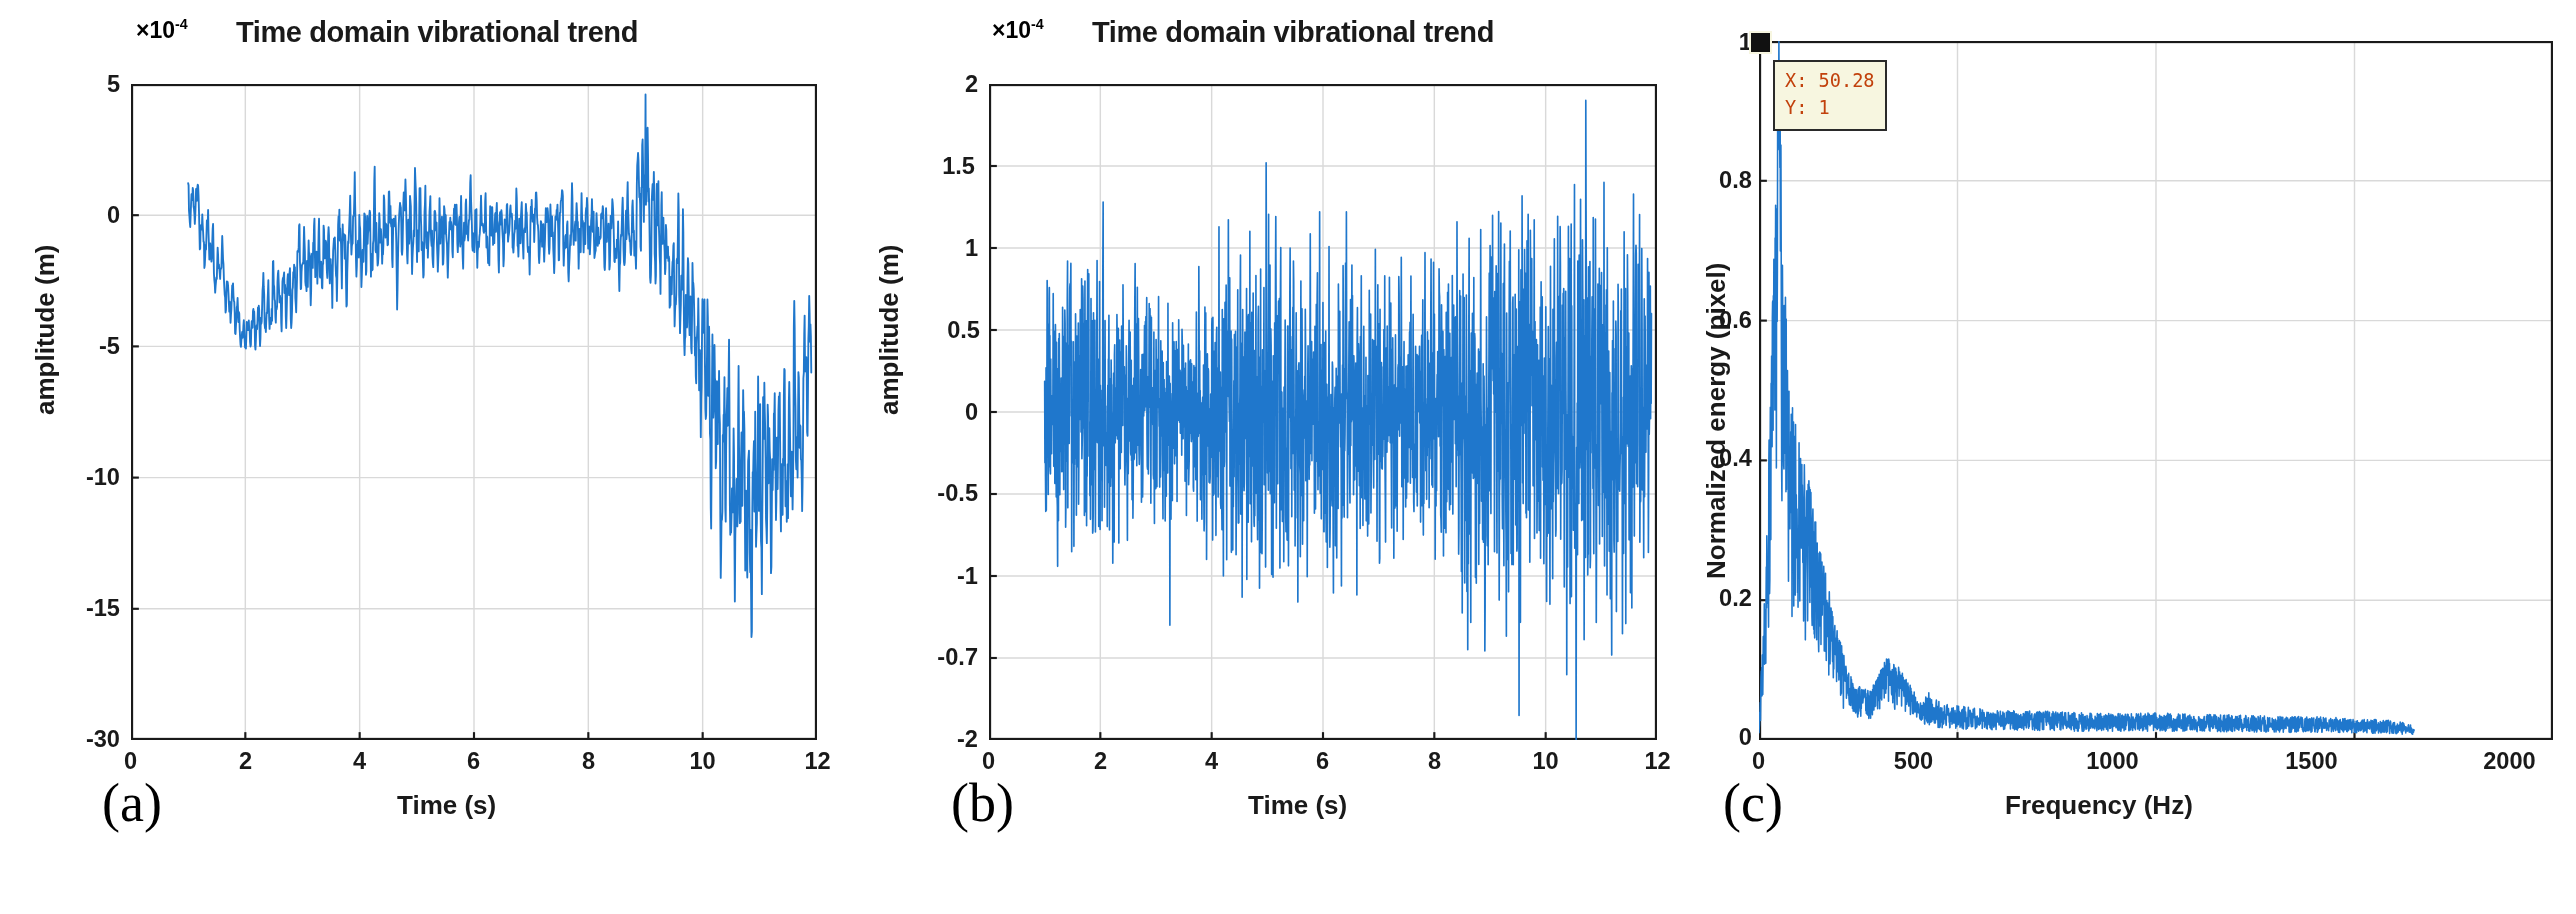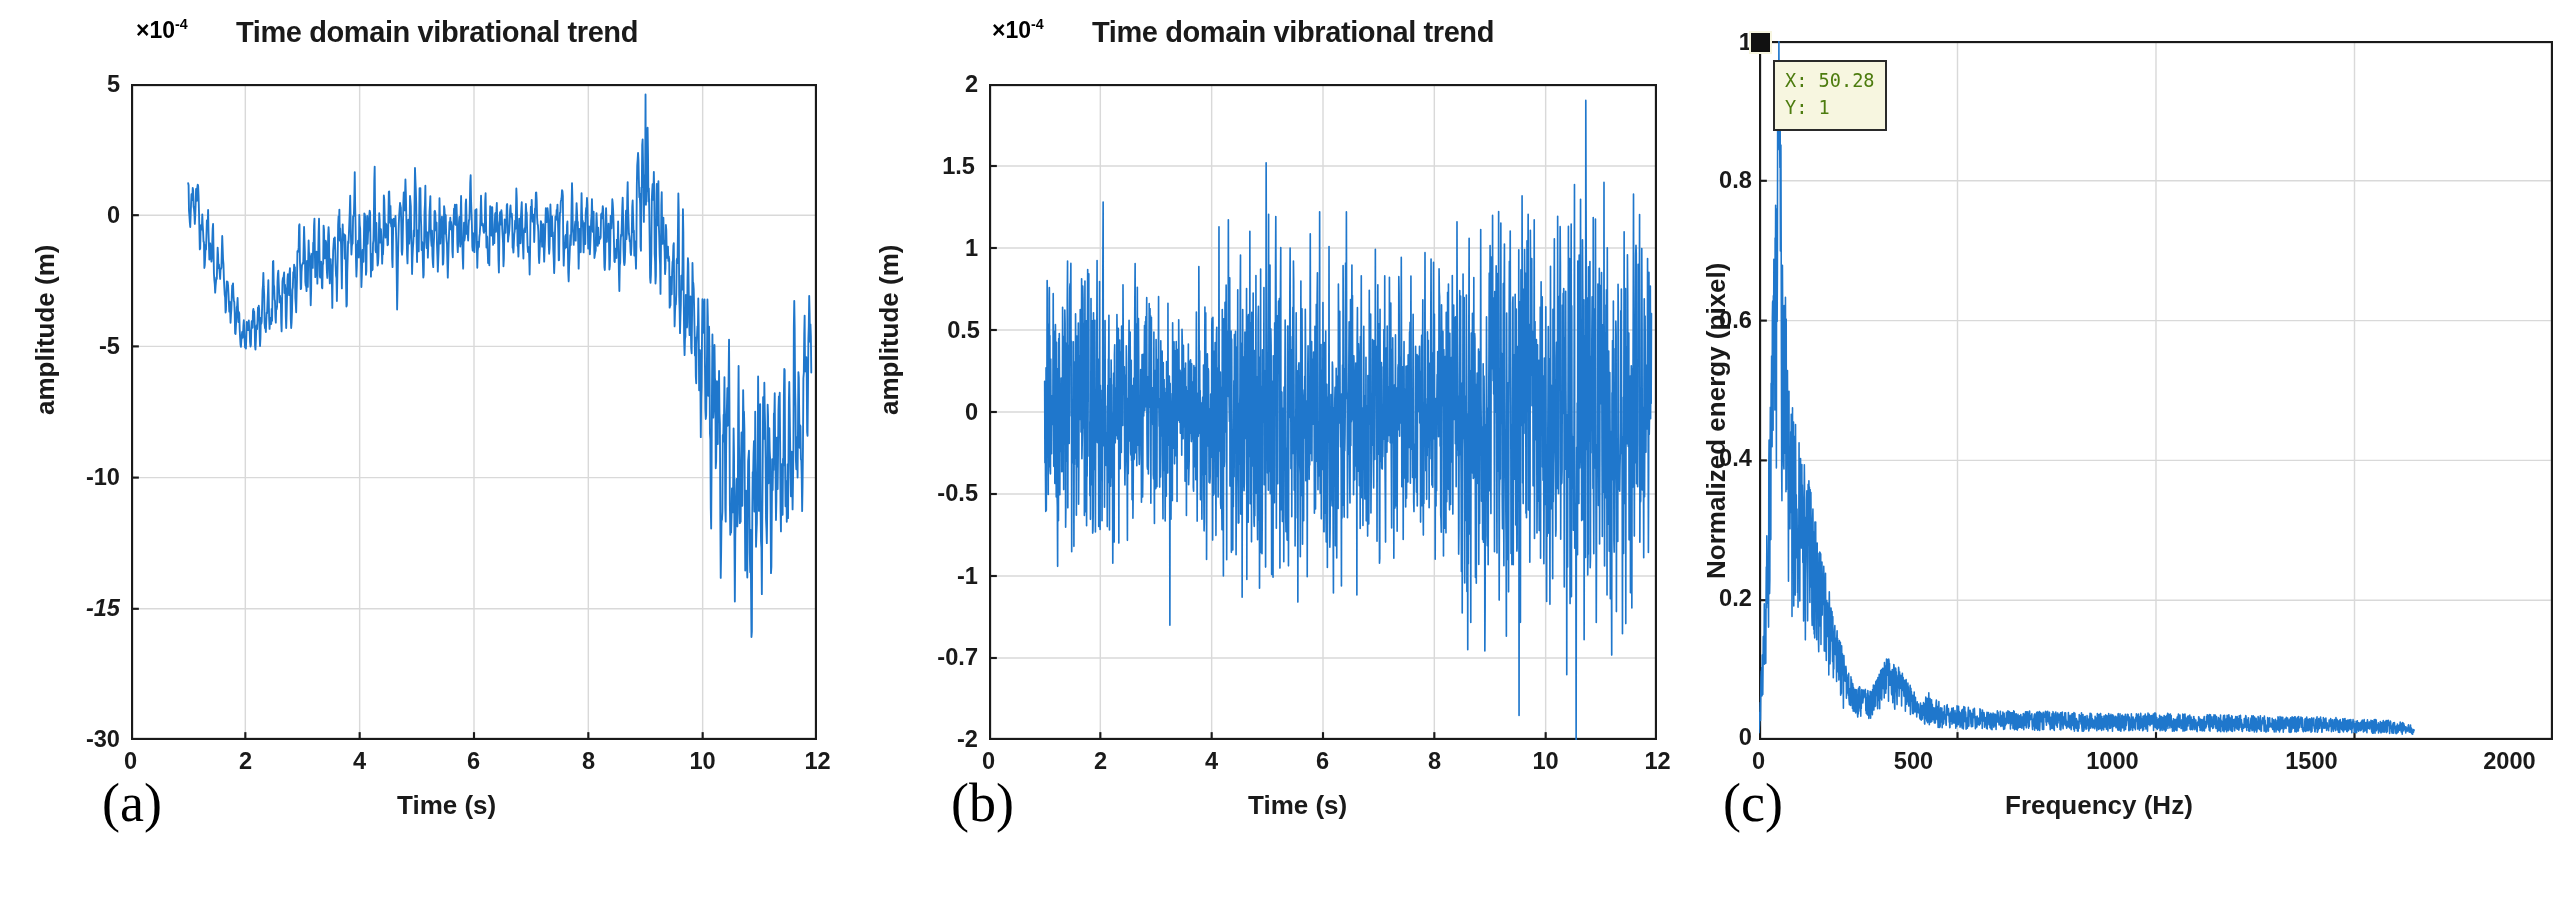--- a/index.html
+++ b/index.html
@@ -82,21 +82,21 @@
     white-space: nowrap;
   }
   .plotsvg { position: absolute; display: block; }
   .datatip {
     position: absolute;
     background: #f7f6e0;
     border: 2.1px solid #2a2a2a;
     padding: 5.7px 10px 7.1px 10px;
     font-family: "DejaVu Sans Mono", monospace;
     font-size: 18.6px;
-    color: #4d7c0f;
+    color: #c2410c;
     line-height: 1.45;
     white-space: nowrap;
   }
   .datatip-marker {
     position: absolute;
     width: 18.6px;
     height: 18.6px;
     background: #111111;
     border: 2.9px solid #f7f6e0;
     box-sizing: content-box;
@@ -112,21 +112,21 @@
       <span>×10</span><sup>-4</sup>
     </div>
     <div class="panel-title" style="left:236px; top:15.7px;">Time domain vibrational trend</div>
 
     <div class="axis-label ylabel" style="left:30px; top:415px;">amplitude (m)</div>
 
     <div class="tick-y" style="left:41px; top:71px;  width:79px;">5</div>
     <div class="tick-y" style="left:41px; top:202px;  width:79px;">0</div>
     <div class="tick-y" style="left:41px; top:333px;  width:79px;">-5</div>
     <div class="tick-y" style="left:41px; top:464px;  width:79px;">-10</div>
-    <div class="tick-y" style="left:41px; top:595px;  width:79px;font-style:italic;">-15</div>
+    <div class="tick-y" style="left:41px; top:595px;  width:79px;">-15</div>
     <div class="tick-y" style="left:41px; top:726px; width:79px;">-30</div>
 
     <svg class="plotsvg" id="svg-a" style="left:131px; top:84px;" width="686" height="656" viewBox="0 0 960 918" preserveAspectRatio="none">
         <line x1="0" y1="183.6" x2="960" y2="183.6" stroke="#d9d9d9" stroke-width="2"></line>
         <line x1="0" y1="367.2" x2="960" y2="367.2" stroke="#d9d9d9" stroke-width="2"></line>
         <line x1="0" y1="550.8" x2="960" y2="550.8" stroke="#d9d9d9" stroke-width="2"></line>
         <line x1="0" y1="734.4" x2="960" y2="734.4" stroke="#d9d9d9" stroke-width="2"></line>
         <line x1="160" y1="0" x2="160" y2="918" stroke="#d9d9d9" stroke-width="2"></line>
         <line x1="320" y1="0" x2="320" y2="918" stroke="#d9d9d9" stroke-width="2"></line>
         <line x1="480" y1="0" x2="480" y2="918" stroke="#d9d9d9" stroke-width="2"></line>

